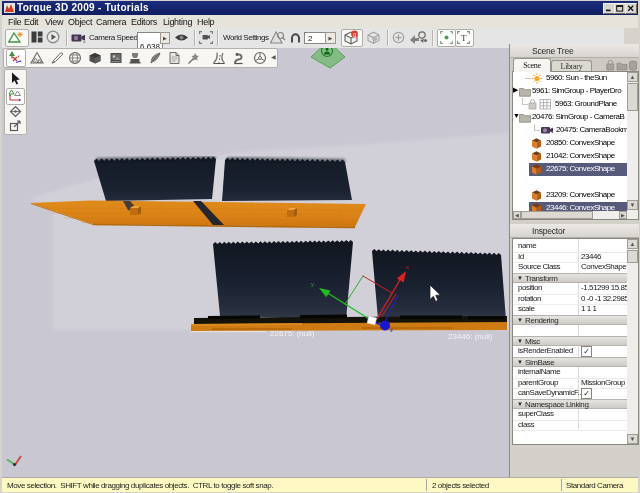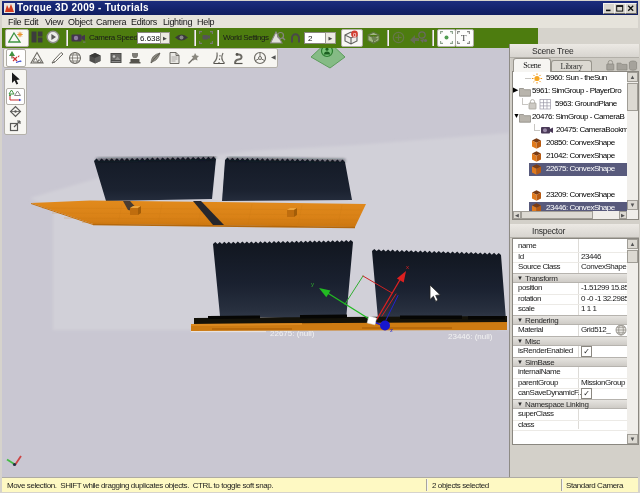--- a/index.html
+++ b/index.html
@@ -3,21 +3,21 @@
 <meta charset="utf-8">
 <style>
 html,body{margin:0;padding:0;}
 body{width:640px;height:493px;overflow:hidden;font-family:"Liberation Sans",sans-serif;background:#d6d3cc;position:relative;}
 .abs{position:absolute;}
 #titlebar{left:2px;top:1px;width:636px;height:14px;background:linear-gradient(180deg,#1c2d7e 0%,#14236d 55%,#101d60 100%);}
 #titletxt{left:17px;top:2px;color:#fff;font-size:10px;font-weight:bold;letter-spacing:0.3px;}
 .winbtn{top:3px;width:10px;height:9px;background:#d8d5ce;border-top:1px solid #f4f2ee;border-left:1px solid #f4f2ee;border-right:1px solid #6e6b66;border-bottom:1px solid #6e6b66;text-align:center;overflow:hidden;}
 #menubar{left:2px;top:15px;width:636px;height:13px;background:#e6e3db;}
 .mi{position:absolute;top:2px;font-size:9px;letter-spacing:-0.3px;color:#161616;}
-#toolbar1{left:2px;top:28px;width:536px;height:20px;background:#4d7c0f;}
+#toolbar1{left:2px;top:28px;width:622px;height:20px;background:#e5e5e5;}
 .tsep{position:absolute;top:2px;width:1px;height:16px;background:#b6b3ac;border-right:1px solid #f6f5f1;}
 .tbtn{position:absolute;background:#f9f8f5;border:1px solid #b0ada6;border-radius:2px;}
 .tlabel{position:absolute;font-size:8px;letter-spacing:-0.45px;color:#1a1a1a;}
 .spin{position:absolute;background:#fff;border:1px solid #8a8781;font-size:8px;color:#111;}
 .spinarrow{position:absolute;background:#ece9e2;border:1px solid #9a978f;text-align:center;color:#4a4a48;}
 #toolbar2{left:3px;top:48px;width:273px;height:18px;background:#f7f6f2;border:1px solid #b4b1aa;border-radius:2px;}
 #leftbar{left:4px;top:69px;width:21px;height:64px;background:#f7f6f2;border:1px solid #b4b1aa;border-radius:2px;}
 #viewport{left:2px;top:48px;width:507px;height:429px;background:#c9c7d2;}
 #rpanel{left:509px;top:44px;width:131px;height:433px;background:#d3d0c9;border-left:1px solid #8e8b85;}
 #statusbar{left:2px;top:477px;width:636px;height:14px;background:#fef9c3;border-top:1px solid #aeaba4;}
@@ -97,21 +97,21 @@
     </svg>
 <div class="tsep" style="left:64px"></div>
 
 <svg class="abs" style="left:69px;top:5px" width="15" height="10" viewBox="0 0 15 10">
       <rect x="0.5" y="1.5" width="10" height="7" rx="1" fill="#43354d"></rect>
       <polygon points="10.5,3.5 14,1.8 14,7.8 10.5,6" fill="#43354d"></polygon>
       <circle cx="5" cy="5" r="2.2" fill="#8d7d9d"></circle>
       <rect x="12" y="8.6" width="2.5" height="1" fill="#777"></rect>
     </svg>
 <div class="tlabel" style="left:87px;top:5px">Camera Speed</div>
-<div class="spin" style="left:135px;top:4px;width:22px;height:10px;padding:0 0 0 2px;line-height:11px">6.638</div>
+<div class="spin" style="left:135px;top:4px;width:22px;height:10px;padding:8px 0 0 2px;line-height:11px">6.638</div>
 <div class="spinarrow" style="left:158px;top:4px;width:8px;height:10px;font-size:5px;line-height:11px">▶</div>
 
 <svg class="abs" style="left:172px;top:5px" width="15" height="9" viewBox="0 0 15 9">
       <path d="M1,4.5 Q7.5,-1.5 14,4.5 Q7.5,10.5 1,4.5 Z" fill="#3a3a3a"></path>
       <circle cx="7.5" cy="4.5" r="2" fill="#888"></circle>
     </svg>
 <div class="tsep" style="left:192px"></div>
 
 <svg class="abs" style="left:197px;top:3px" width="14" height="13" viewBox="0 0 14 13">
       <g stroke="#7a7a78" stroke-width="1.1" fill="none">
@@ -557,31 +557,20 @@
         <span style="position:absolute;left:68px;top:0px">0 -0 -1 32.2985</span>
       </div>
 <div class="irow" style="top:65.0px;height:10.5px;border-bottom:1px solid #eceae6">
         <span style="position:absolute;left:5px;top:0px">scale</span>
         <span style="position:absolute;left:68px;top:0px">1 1 1</span>
       </div>
 <div class="isec" style="top:75.5px;height:10.5px">
         <span style="position:absolute;left:4px;top:1.5px;font-size:6px">▼</span>
         <span style="position:absolute;left:12px;top:0px">Rendering</span>
       </div>
-<div class="irow" style="top:86.0px;height:10.5px;border-bottom:1px solid #eceae6">
-        <span style="position:absolute;left:5px;top:0px">Material</span>
-        <span style="position:absolute;left:68px;top:0px">Grid512_</span>
-        <svg style="position:absolute;left:102px;top:-1px" width="12" height="12" viewBox="0 0 12 12">
-          <circle cx="6" cy="6" r="5" fill="#e8e6e2" stroke="#8a8780" stroke-width="0.8"></circle>
-          <ellipse cx="6" cy="6" rx="2.3" ry="5" fill="none" stroke="#8a8780" stroke-width="0.7"></ellipse>
-          <line x1="1" y1="6" x2="11" y2="6" stroke="#8a8780" stroke-width="0.7"></line>
-          <line x1="1.7" y1="3.2" x2="10.3" y2="3.2" stroke="#8a8780" stroke-width="0.7"></line>
-          <line x1="1.7" y1="8.8" x2="10.3" y2="8.8" stroke="#8a8780" stroke-width="0.7"></line>
-        </svg>
-      </div>
 <div class="isec" style="top:96.5px;height:10.5px">
         <span style="position:absolute;left:4px;top:1.5px;font-size:6px">▼</span>
         <span style="position:absolute;left:12px;top:0px">Misc</span>
       </div>
 <div class="irow" style="top:107.0px;height:10.5px;border-bottom:1px solid #eceae6">
         <span style="position:absolute;left:5px;top:0px">isRenderEnabled</span>
         <span style="position:absolute;left:68px;top:0px;width:9px;height:9px;background:#fff;border:1px solid #8a8780;font-size:8px;line-height:9px;text-align:center;color:#222">✓</span>
       </div>
 <div class="isec" style="top:117.5px;height:10.5px">
         <span style="position:absolute;left:4px;top:1.5px;font-size:6px">▼</span>

